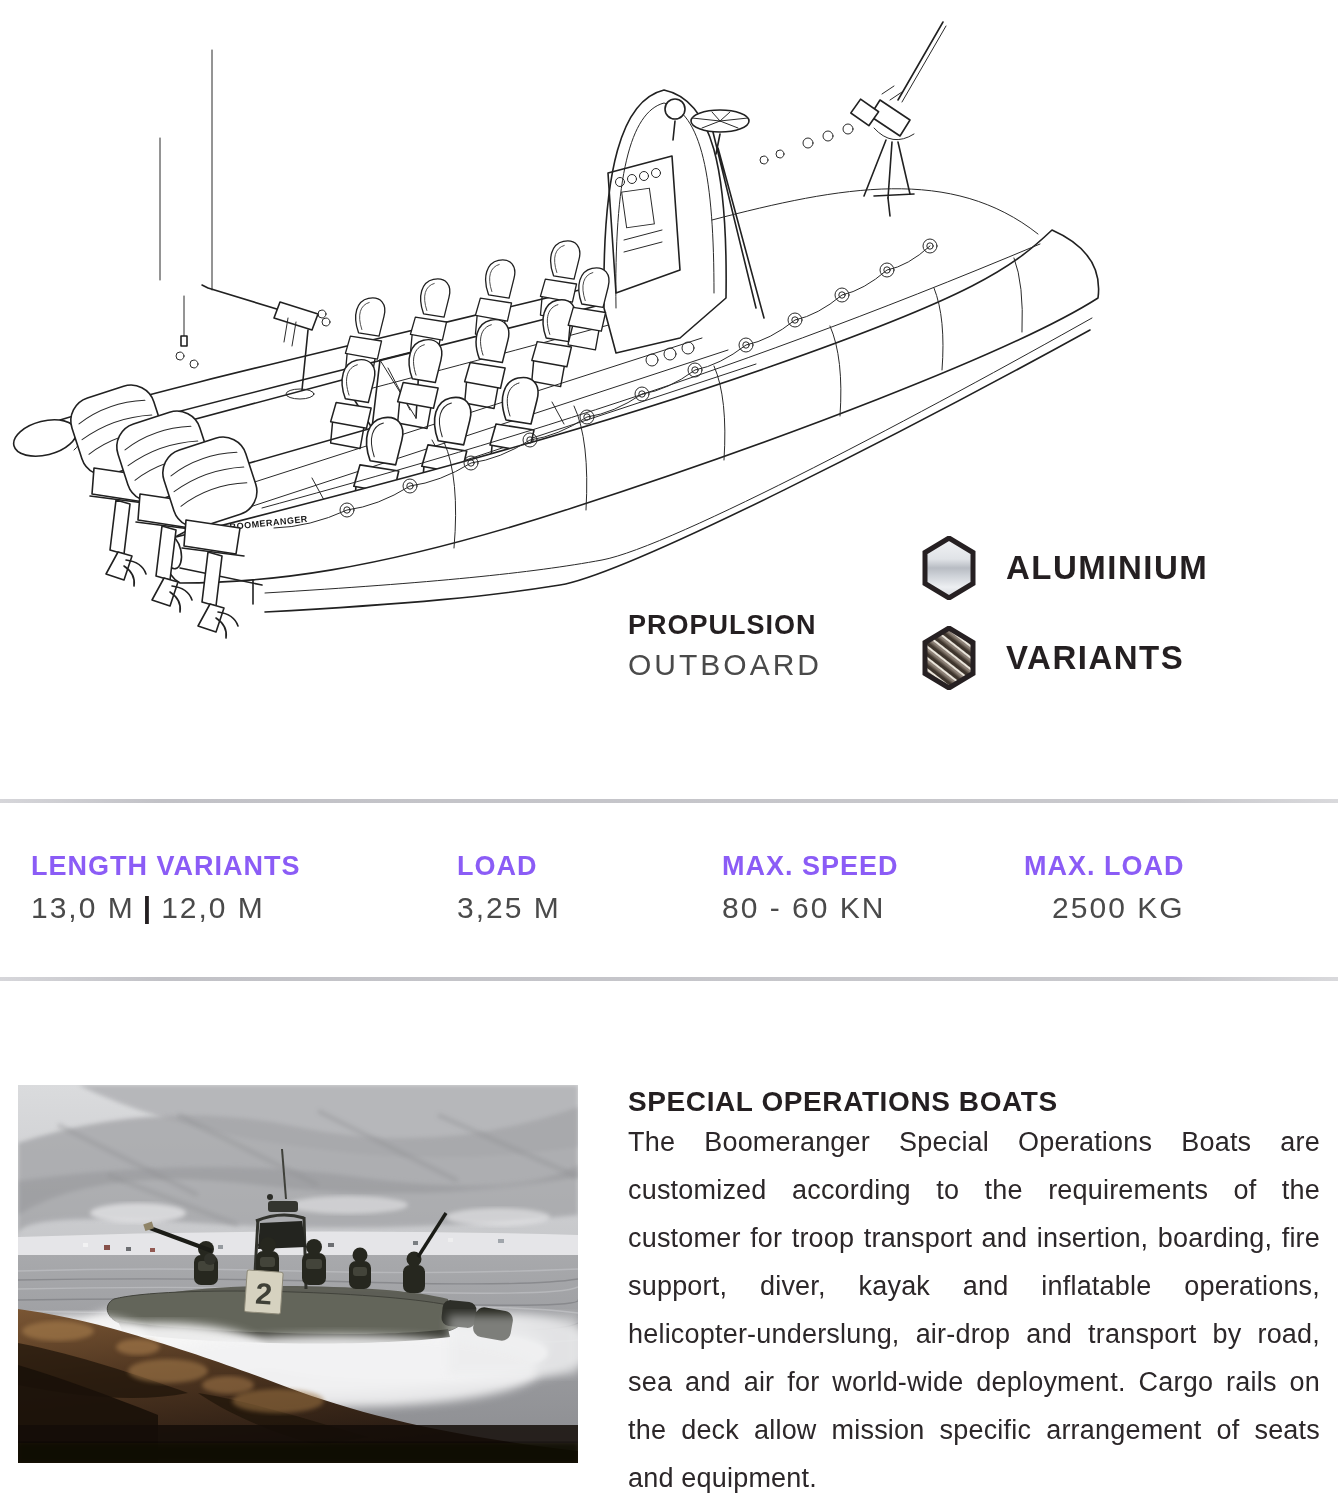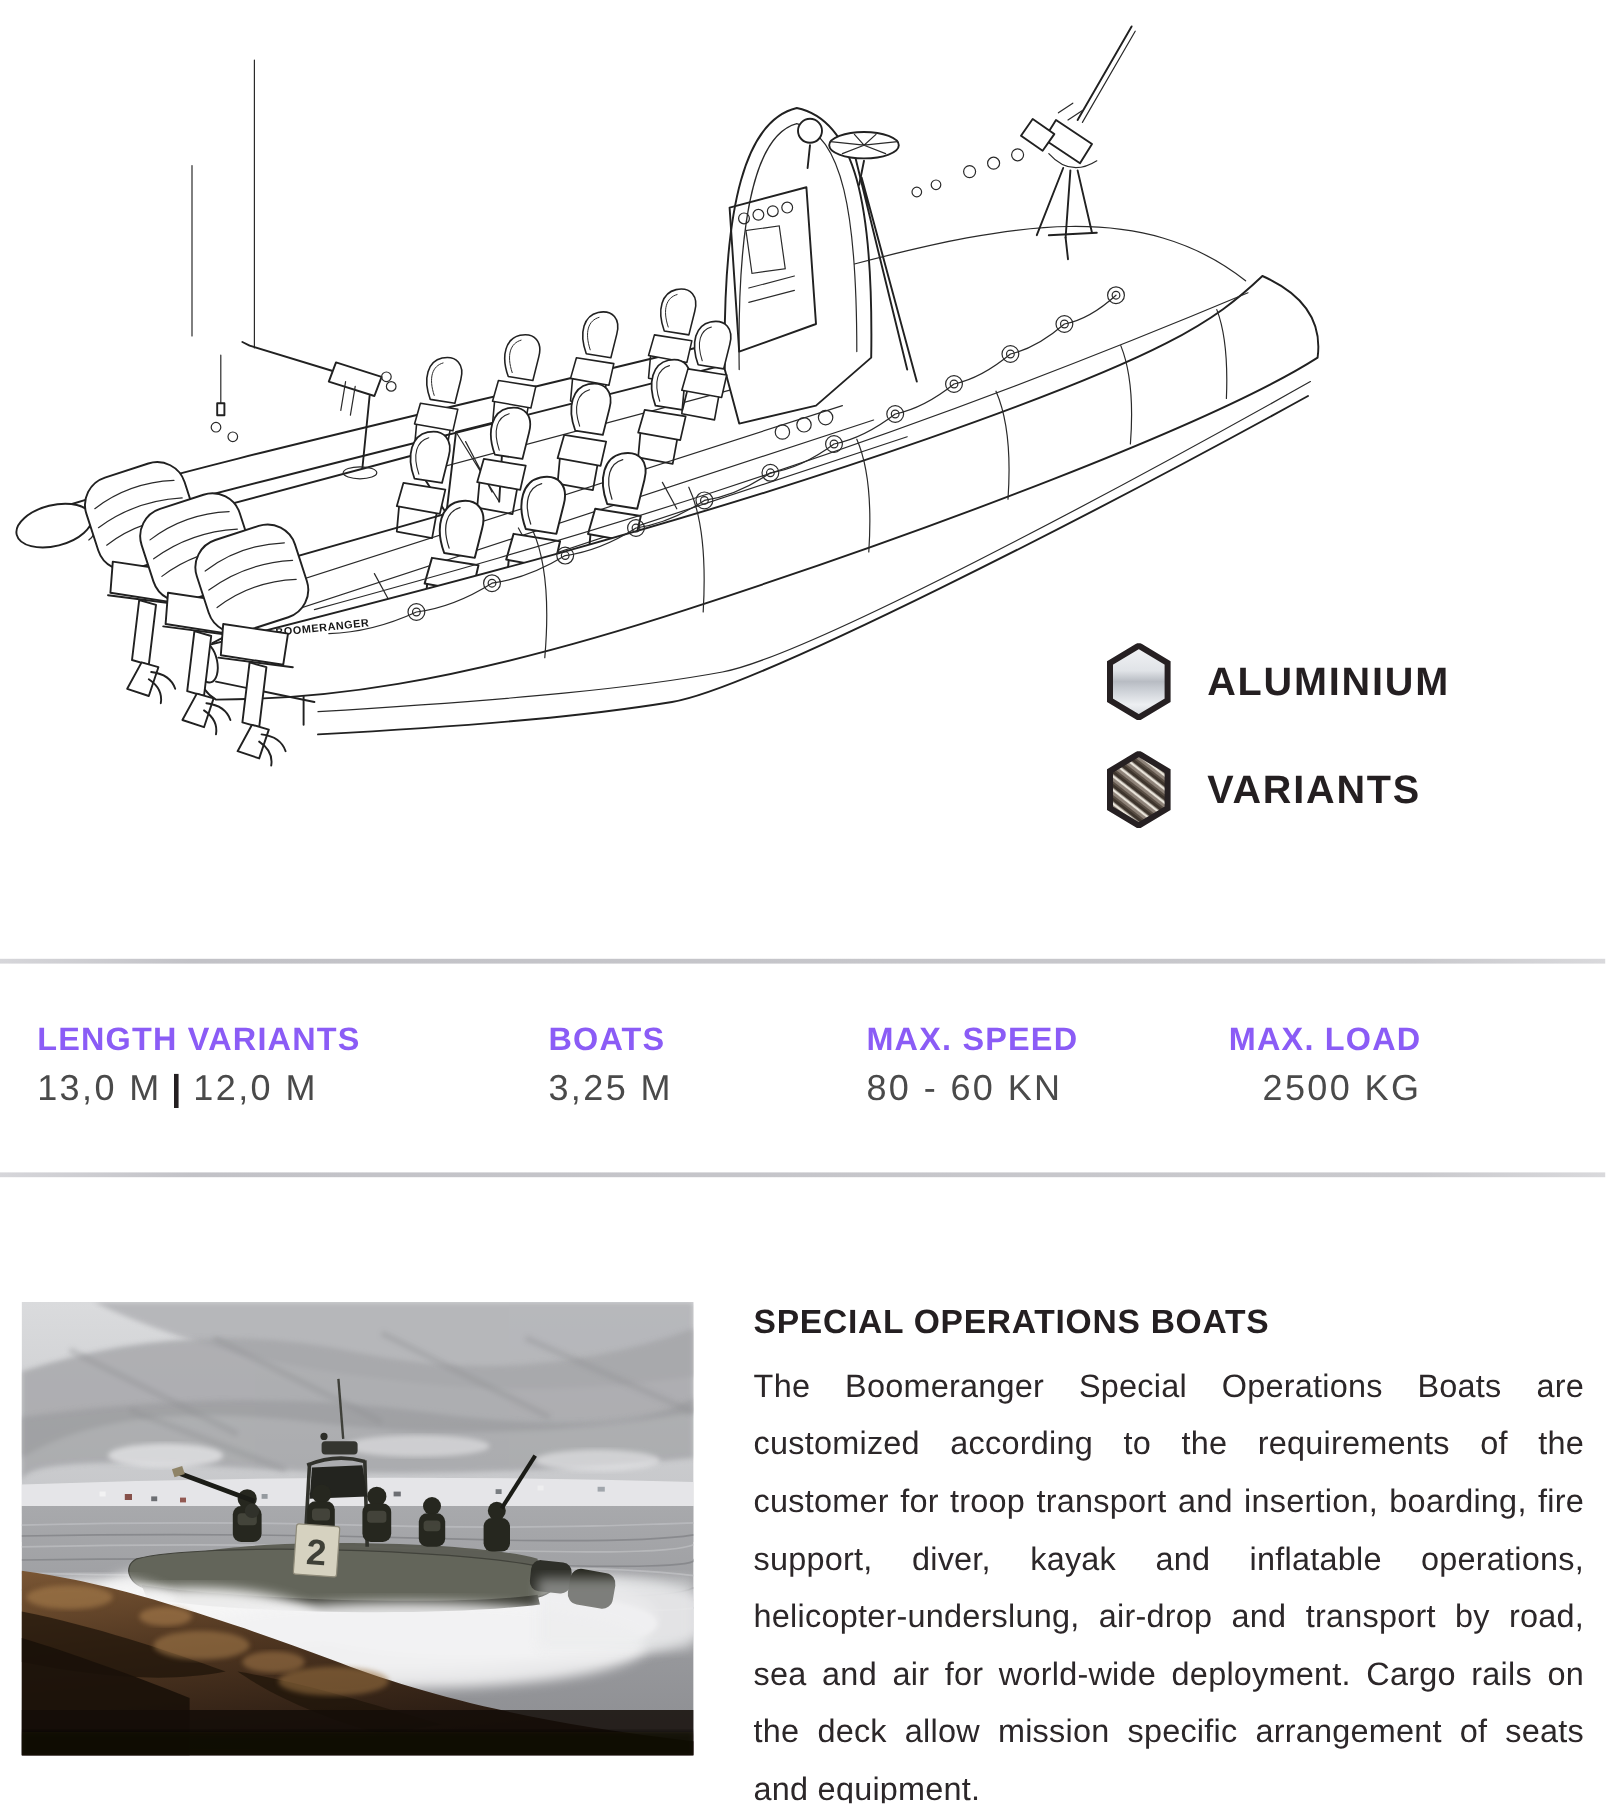--- a/index.html
+++ b/index.html
@@ -34,21 +34,21 @@
   .spec .slabel { font-size:27px; font-weight:bold; letter-spacing:1px; color:#8b5cf6; white-space:nowrap; }
   .spec .svalue { margin-top:9px; font-size:30px; letter-spacing:2px; color:#4a4a4a; white-space:nowrap; }
   .spec .sep { font-weight:bold; color:#241f21; padding:0 8px; }
   .spec.c1 { left:31px; } .spec.c2 { left:457px; } .spec.c3 { left:722px; } .spec.c4 { left:1024px;text-align:right; }
 
   
   .photo-wrap { position:absolute; left:18px; top:1085px; width:560px; height:378px; }
   .photo-wrap svg { width:100%; height:100%; display:block; }
 
   .desc { position:absolute; left:628px; top:1086px; width:692px; }
-  .desc h2 { font-size:28px; font-weight:bold; letter-spacing:0.6px; color:#241f21; margin-bottom:13px; }
+  .desc h2 { font-size:28px; font-weight:bold; letter-spacing:0.6px; color:#241f21; }
   .desc p  { font-size:27px; line-height:48px; color:#2c2729; text-align:justify; letter-spacing:0.2px; }
 
   
   .tech { stroke:#212121; fill:none; stroke-width:1.6; stroke-linecap:round; stroke-linejoin:round; }
   .tech-thin { stroke:#2a2a2a; fill:none; stroke-width:1; stroke-linecap:round; }
   .tech-fill { stroke:#212121; fill:#ffffff; stroke-width:1.6; stroke-linejoin:round; }
 </style>
 </head>
 <body>
 
@@ -196,20 +196,24 @@
         <path class="tech-fill" d="M868,92 L898,112 L888,128 L858,108 Z"></path>
         <rect class="tech-fill" x="842" y="96" width="22" height="17" transform="rotate(35 853 104)"></rect>
         <path class="tech-thin" d="M862,120 Q880,140 902,126"></path>
         <path class="tech" d="M874,132 L852,188 M886,134 L898,186 M880,134 L876,190"></path>
         <path class="tech" d="M862,188 L902,186 M876,190 L878,208"></path>
         <path class="tech-thin" d="M870,86 L882,78 M878,92 L890,84"></path>
       </g>
     </svg>
   </div>
 
+  <div class="propulsion">
+    <div class="label">PROPULSION</div>
+    <div class="value">OUTBOARD</div>
+  </div>
 
   <div class="materials">
     <div class="material-row">
       <svg class="hex" viewBox="0 0 54 64">
         <defs>
           <linearGradient id="alu" x1="0" y1="0" x2="0" y2="1">
             <stop offset="0" stop-color="#f3f4f6"></stop>
               <stop offset="0.35" stop-color="#e0e3e7"></stop>
             <stop offset="0.5" stop-color="#b8bcc3"></stop>
               <stop offset="0.62" stop-color="#ccd0d6"></stop>
@@ -238,21 +242,21 @@
     </div>
   </div>
 
   <div class="divider top"></div>
 
   <div class="spec c1">
     <div class="slabel">LENGTH VARIANTS</div>
     <div class="svalue"><span>13,0 M</span><span class="sep">|</span><span>12,0 M</span></div>
   </div>
   <div class="spec c2">
-    <div class="slabel">BOATS</div>
+    <div class="slabel">LOAD</div>
     <div class="svalue">3,25 M</div>
   </div>
   <div class="spec c3">
     <div class="slabel">MAX. SPEED</div>
     <div class="svalue">80 - 60 KN</div>
   </div>
   <div class="spec c4">
     <div class="slabel">MAX. LOAD</div>
     <div class="svalue">2500 KG</div>
   </div>

